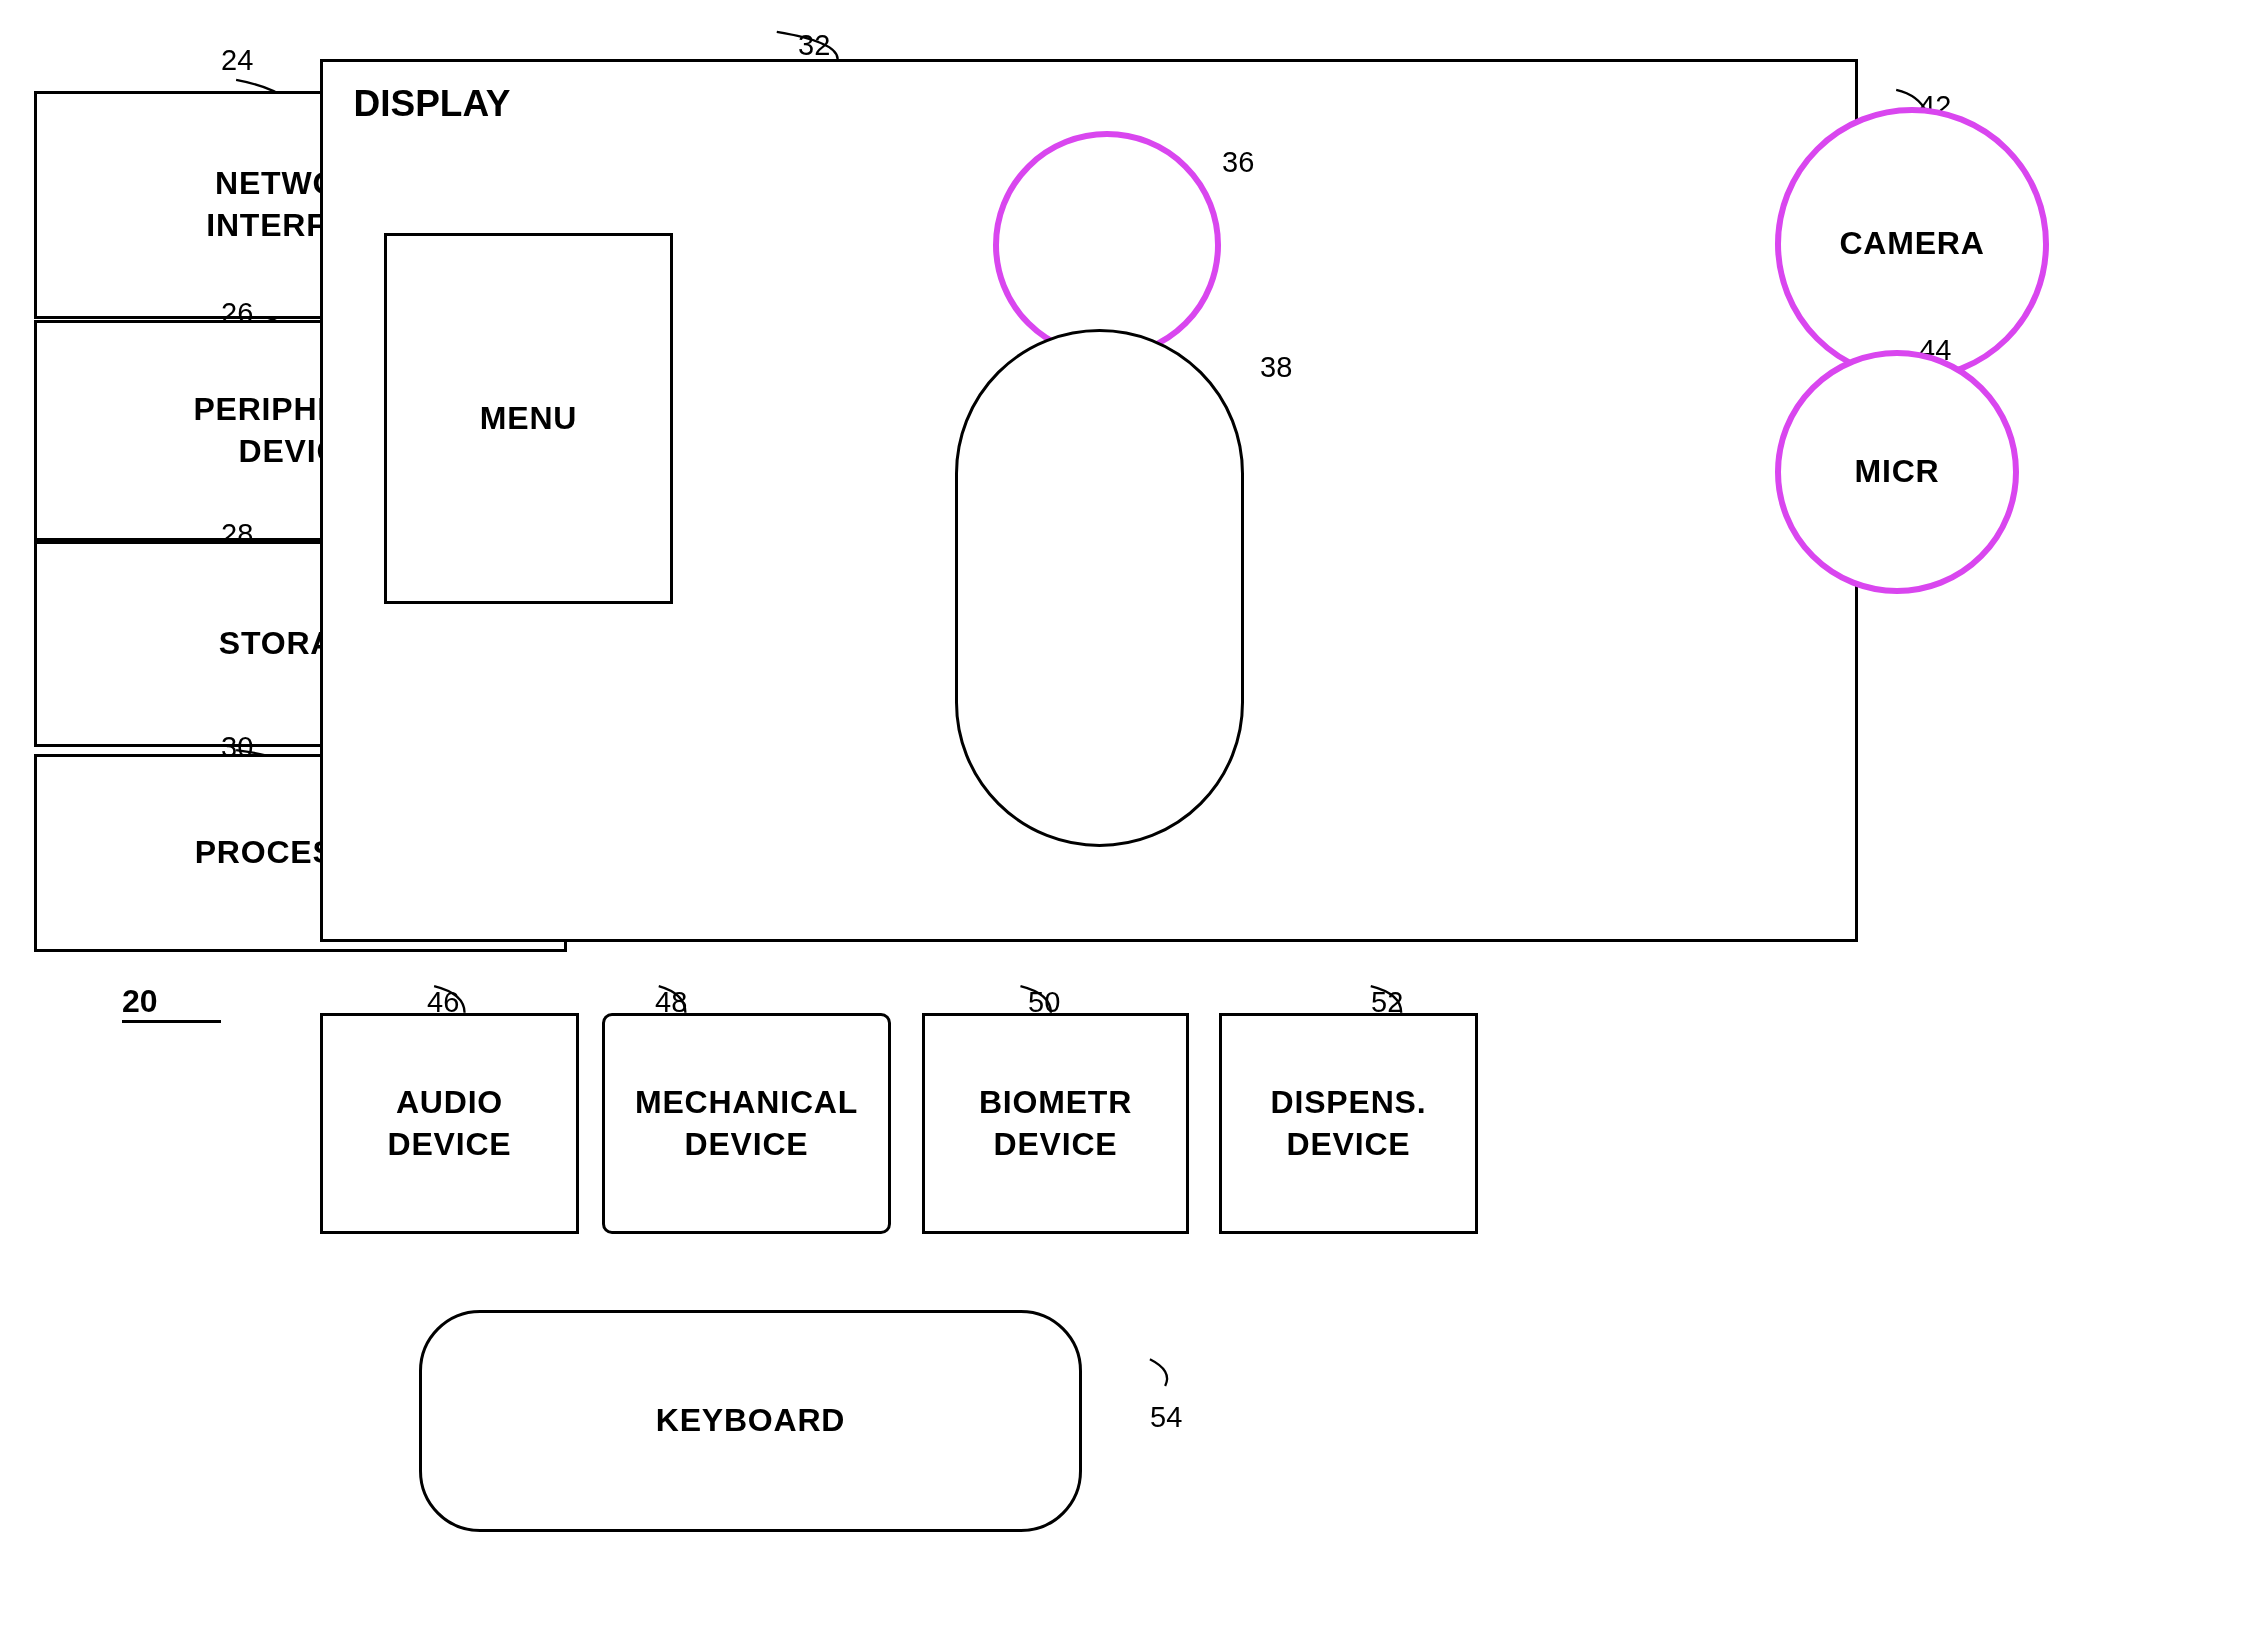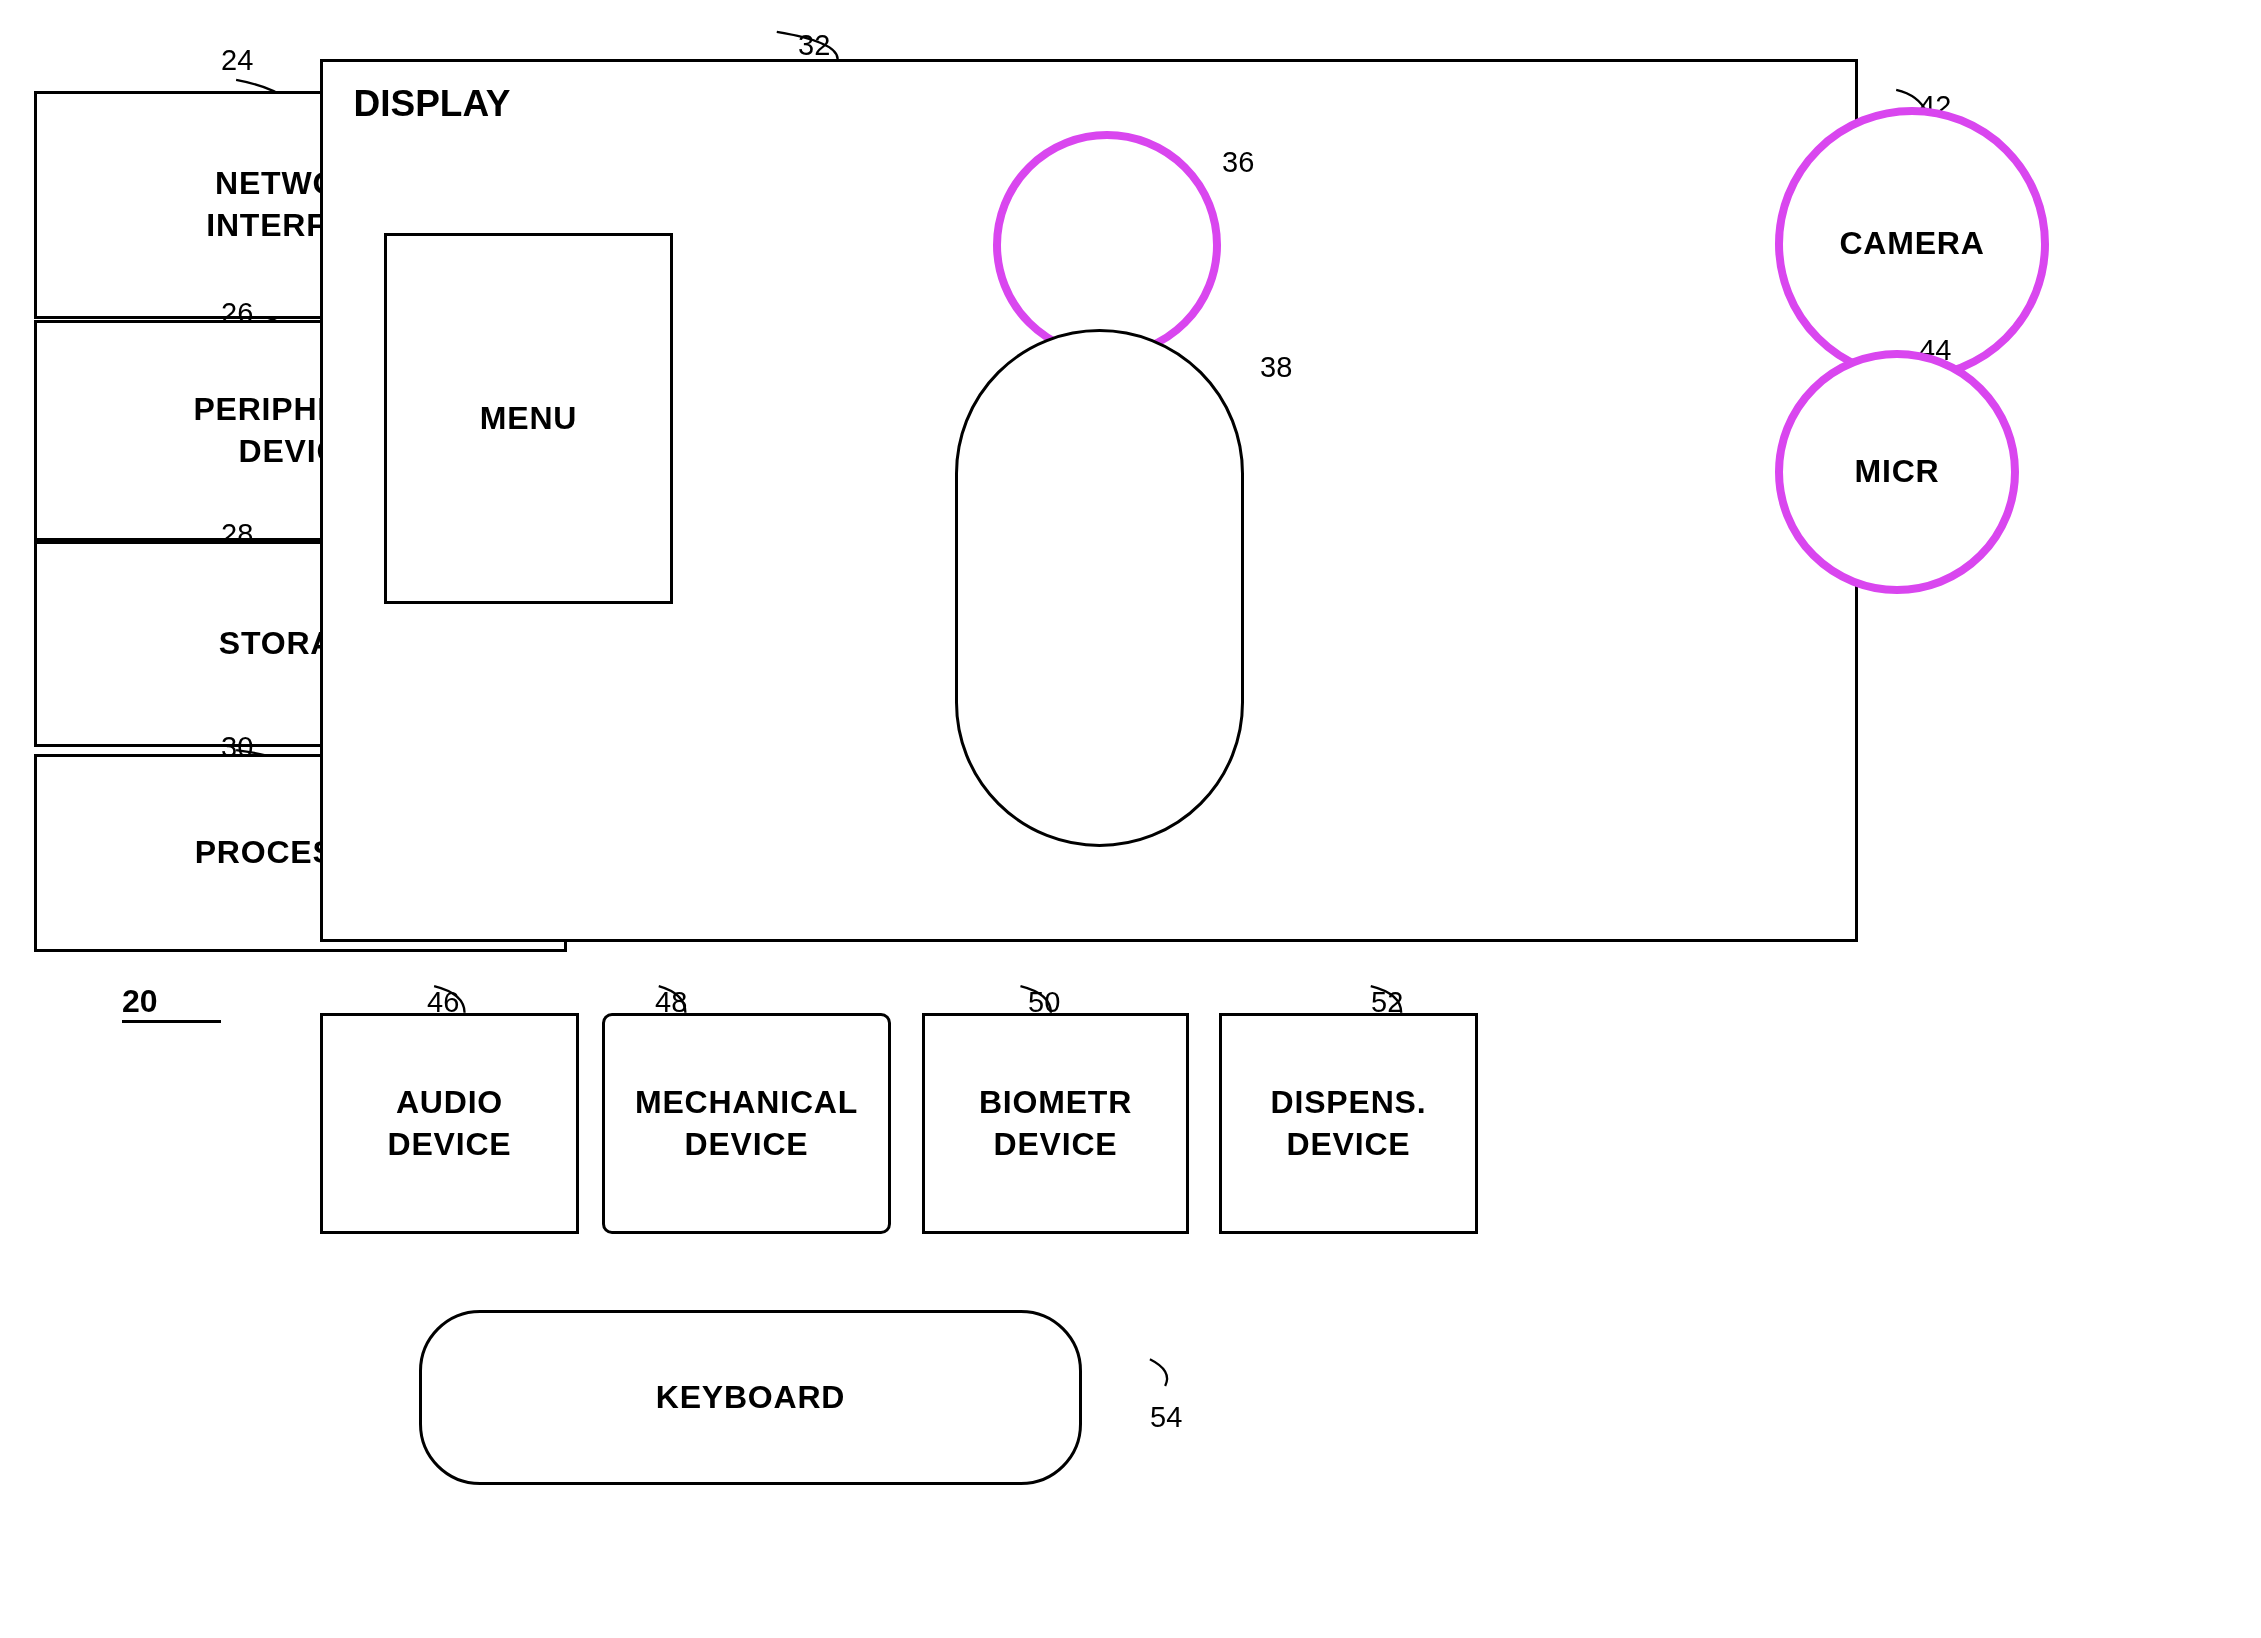--- a/index.html
+++ b/index.html
@@ -42,21 +42,21 @@
       font-size: 32px;
       font-weight: bold;
       color: #000;
       line-height: 1.3;
       letter-spacing: 0.8px;
     }
 
     
     .circle {
       position: absolute;
-      border: 8px solid #d946ef;
+      border: 6px solid #d946ef;
       border-radius: 50%;
       background: #fff;
       display: flex;
       align-items: center;
       justify-content: center;
       text-align: center;
     }
 
     
     .rounded-rect {
@@ -212,18 +212,18 @@
   </div>
 
   <div class="ref-num" style="left: 1371px; top: 986px;">52</div>
 
   <div class="box" style="left: 1219px; top: 1013px; width: 259px; height: 221px;">
     <div class="box-label">DISPENS.<br>DEVICE</div>
   </div>
 
   <div class="ref-num" style="left: 1150px; top: 1401px;">54</div>
 
-  <div class="rounded-rect" style="left: 419px; top: 1310px; width: 663px; height: 175px;">
+  <div class="rounded-rect" style="left: 419px; top: 1310px; width: 663px; height: 222px;">
     <div class="box-label">KEYBOARD</div>
   </div>
 
 </div>
 
 
 </body></html>

